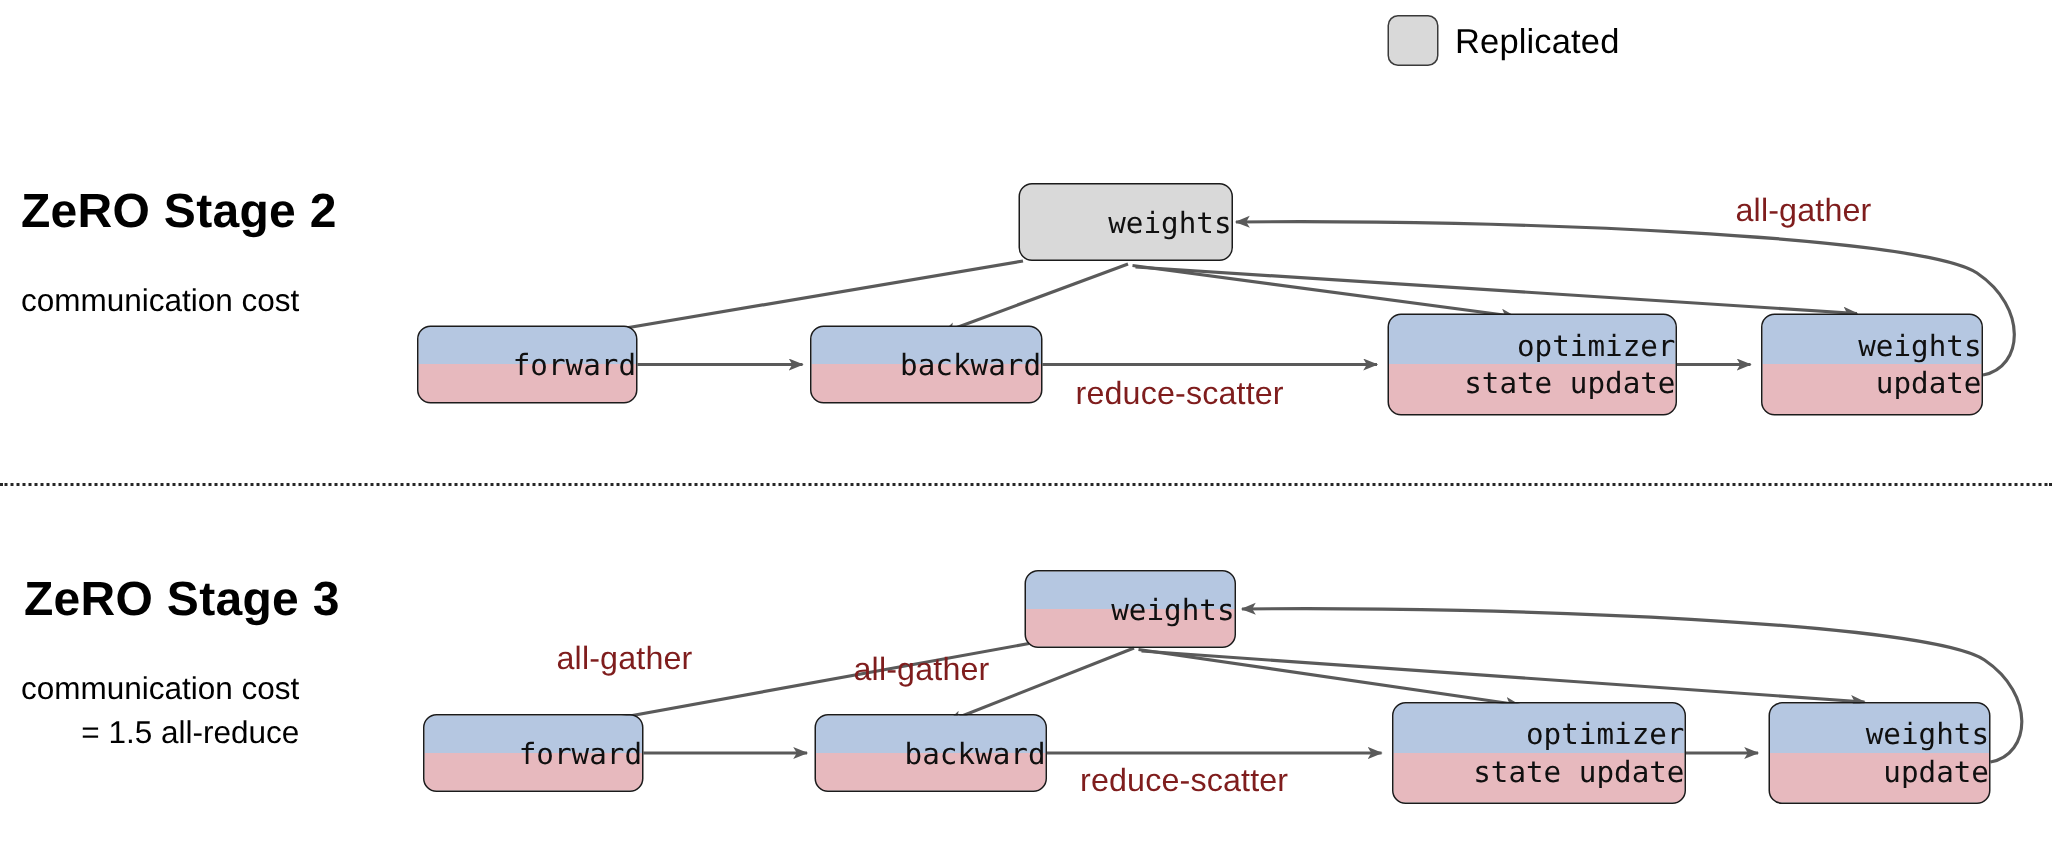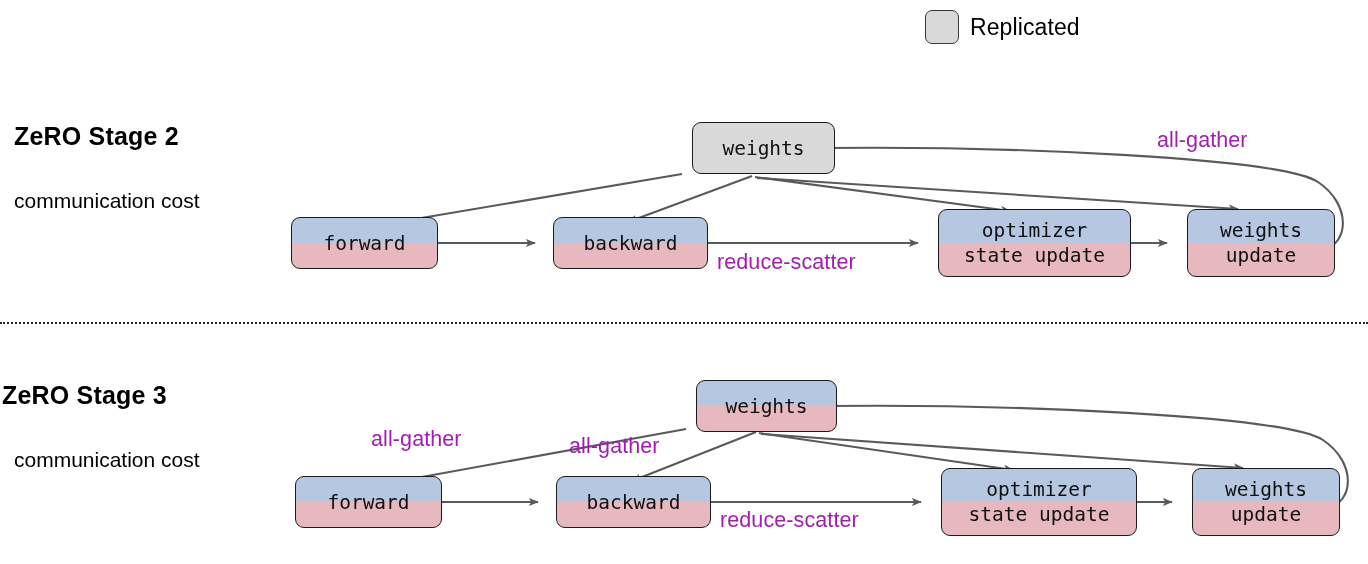--- a/index.html
+++ b/index.html
@@ -42,21 +42,21 @@
   }
   .legend-label {
     font-size: 23px;
     line-height: 1;
     letter-spacing: 0.1px;
   }
 
   
   .section-title {
     position: absolute;
-    font-size: 25px;
+    font-size: 32px;
     font-weight: bold;
     letter-spacing: 0.2px;
     white-space: nowrap;
   }
   .section-sub {
     position: absolute;
     font-size: 21px;
     line-height: 29px;
     white-space: nowrap;
     text-align: right;
@@ -72,41 +72,40 @@
   }
 
   
   .node {
     position: absolute;
     box-sizing: border-box;
     border: 1.6px solid #1b1b1b;
     border-radius: 9px;
     display: flex;
     flex-direction: column;
-    align-items: center;
+    align-items: flex-end;
     justify-content: center;
     font-family: "DejaVu Sans Mono", "Liberation Mono", monospace;
     font-size: 19.5px;
     line-height: 25px;
     color: #101010;
     overflow: hidden;
     white-space: nowrap;
-    margin-left: 13px;
   }
   .node.replicated { background: #d9d9d9; }
   .node.partitioned {
     background: linear-gradient(to bottom, #b5c7e1 0%, #b5c7e1 50%, #e7b9be 50%, #e7b9be 100%);
   }
   .node-line { position: relative; z-index: 2; }
 
   
   .edge-label {
     position: absolute;
     font-size: 21.5px;
-    color: #a21caf;
+    color: #7f1d1d;
     white-space: nowrap;
     letter-spacing: 0.1px;
   }
 
   
   .arrows {
     position: absolute;
     left: 0;
     top: 0;
     width: 1368px;
@@ -189,23 +188,24 @@
 <div class="node partitioned" style="left:1174px; top:209px; width:148px; height:68px;">
   <span class="node-line">weights</span>
   <span class="node-line">update</span>
 </div>
 
 <div class="edge-label" style="left:717px; top:250px;">reduce-scatter</div>
 <div class="edge-label" style="left:1157px; top:128px;">all-gather</div>
 
 <div class="divider" style="top:322px;"></div>
 
-<div class="section-title" style="left:2px; top:381px;">ZeRO Stage 3</div>
+<div class="section-title" style="left:16px; top:381px;">ZeRO Stage 3</div>
 <div class="section-sub" style="left:14px; top:445px;">
   <div>communication cost</div>
+  <div>= 1.5 all-reduce</div>
 </div>
 
 <div class="node partitioned" style="left:683px; top:380px; width:141px; height:52px;">
   <span class="node-line">weights</span>
 </div>
 
 <div class="node partitioned" style="left:282px; top:476px; width:147px; height:52px;">
   <span class="node-line">forward</span>
 </div>
 

